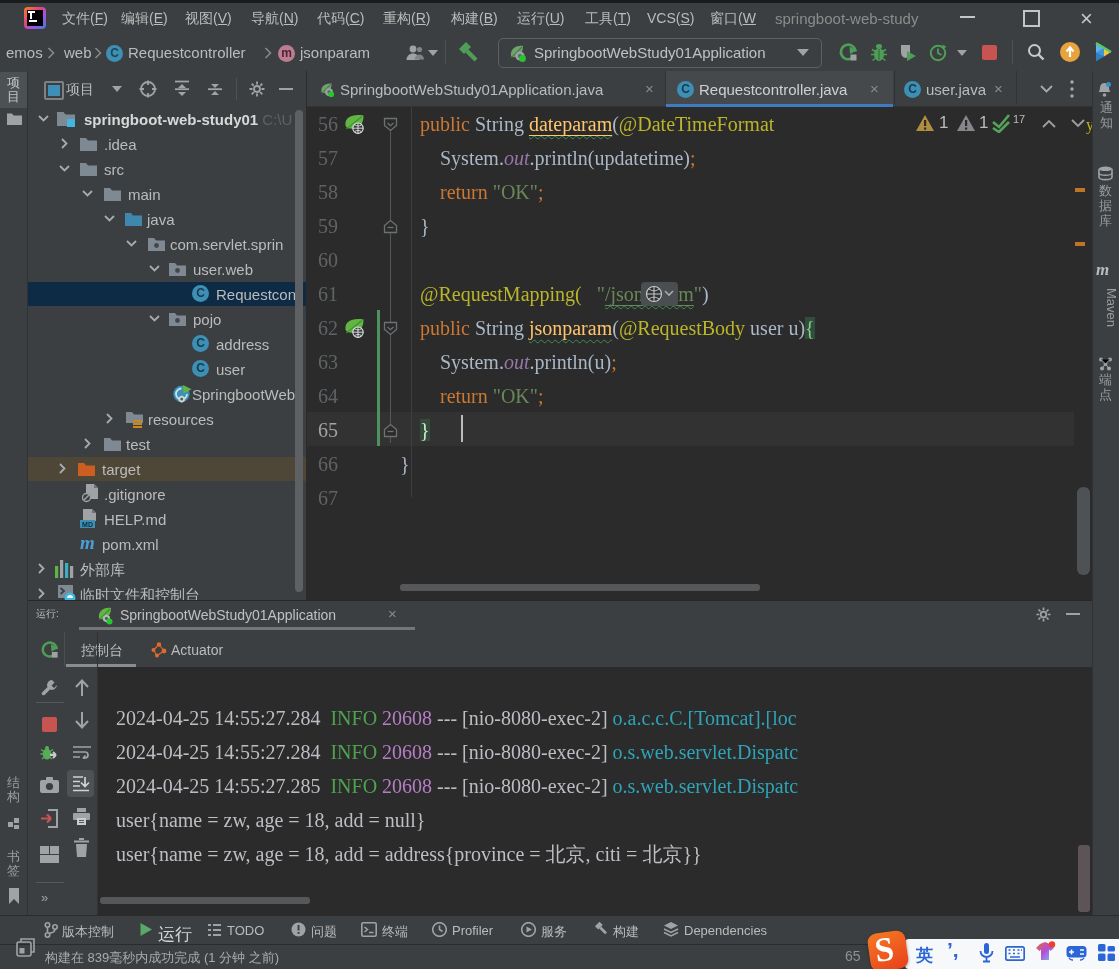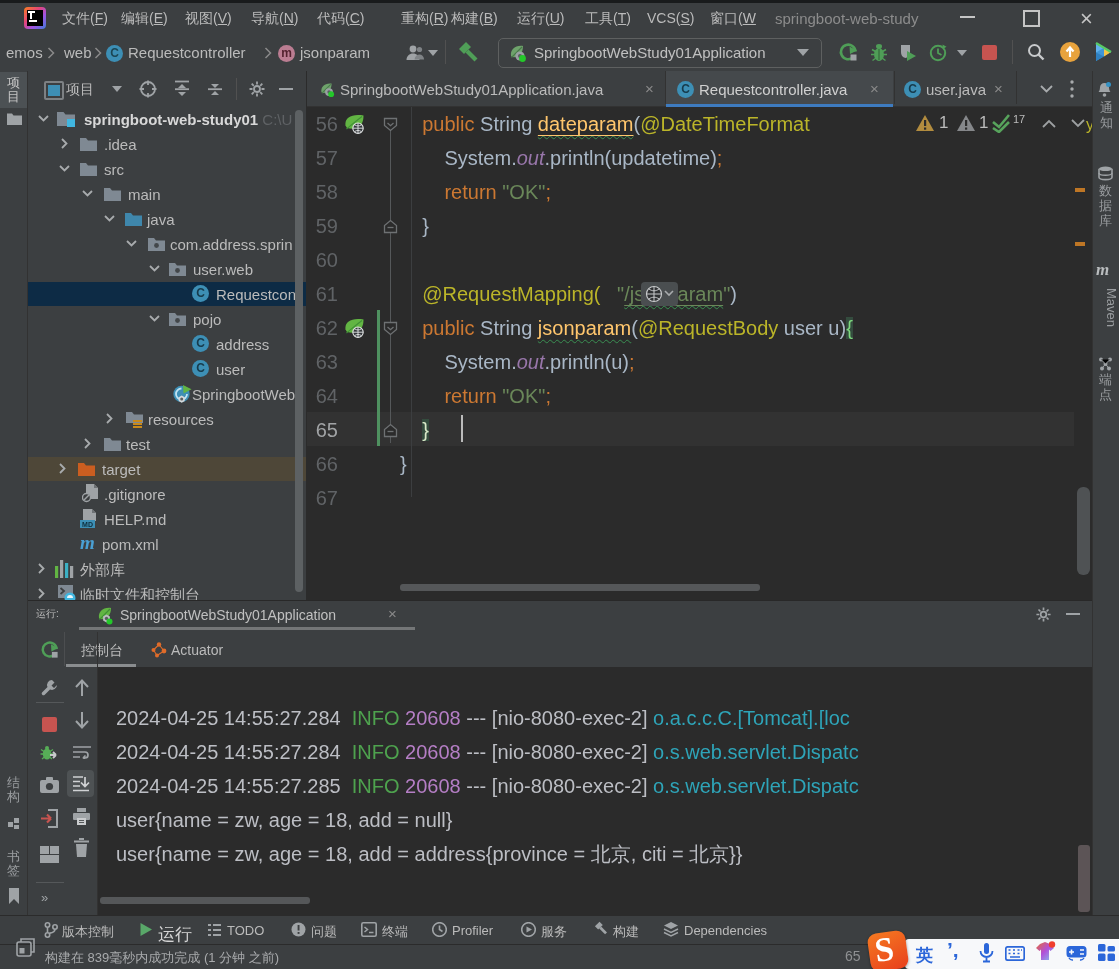--- a/index.html
+++ b/index.html
@@ -1,37 +1,37 @@
 <!DOCTYPE html>
 <html><head><meta charset="utf-8">
 <style>
 html,body{margin:0;padding:0;background:#2b2b2b;width:1119px;height:969px;overflow:hidden}
 body{font-family:"Liberation Sans",sans-serif;position:relative;color:#bbbbbb}
 .a{position:absolute}
-.mono{font-family:Liberation Sans, sans-serif}
+.mono{font-family:Liberation Serif, serif}
 .row{white-space:pre}
 svg{display:block}
 </style></head>
 <body>
 
 <div class="a" style="left:0;top:0;width:1119px;height:3px;background:#191b1c"></div>
 
 <div class="a" style="left:0;top:3px;width:1119px;height:31px;background:#3c3f41"></div>
 <div class="a" style="left:24px;top:7px;width:22px;height:22px;border-radius:4px;background:linear-gradient(135deg,#fc801d 0%,#e3447c 38%,#9e55e4 66%,#3d7bd8 100%)">
  <div class="a" style="left:3px;top:3px;width:16px;height:16px;background:#000"></div>
  <div class="a" style="left:4px;top:4px;width:7px;height:2px;background:#fff"></div>
  <div class="a" style="left:6px;top:4px;width:2px;height:8px;background:#fff"></div>
  <div class="a" style="left:5px;top:13px;width:8px;height:2px;background:#fff"></div>
 </div>
 <div class="a" style="top:10px;left:62px;font-size:14px">文件(<u>F</u>)</div>
 <div class="a" style="top:10px;left:121px;font-size:14px">编辑(<u>E</u>)</div>
 <div class="a" style="top:10px;left:185px;font-size:14px">视图(<u>V</u>)</div>
 <div class="a" style="top:10px;left:251px;font-size:14px">导航(<u>N</u>)</div>
 <div class="a" style="top:10px;left:317px;font-size:14px">代码(<u>C</u>)</div>
-<div class="a" style="top:10px;left:401px;font-size:14px">重构(<u>R</u>)</div>
+<div class="a" style="top:10px;left:383px;font-size:14px">重构(<u>R</u>)</div>
 <div class="a" style="top:10px;left:451px;font-size:14px">构建(<u>B</u>)</div>
 <div class="a" style="top:10px;left:517px;font-size:14px">运行(<u>U</u>)</div>
 <div class="a" style="top:10px;left:585px;font-size:14px">工具(<u>T</u>)</div>
 <div class="a" style="top:10px;left:647px;font-size:14px">VCS(<u>S</u>)</div>
 <div class="a" style="top:10px;left:710px;font-size:14px">窗口(<u>W</u></div>
 <div class="a" style="top:10px;left:775px;font-size:15px;color:#8c8c8c">springboot-web-study</div>
 <div class="a" style="left:960px;top:16px;width:15px;height:2px;background:#c5c5c5"></div>
 <div class="a" style="left:1023px;top:10px;width:13px;height:13px;border:2px solid #c5c5c5"></div>
 <div class="a" style="left:1080px;top:6px;font-size:22px;color:#c5c5c5">×</div>
 
@@ -199,21 +199,21 @@
       <path d="M0 1 h6 l2 2.5 H17 V14 H0z" fill="#3f87ac"></path>
     </svg>
 <div class="a" style="left:119px;top:104px;font-size:15px;color:#bbbbbb;white-space:nowrap">java</div>
 <svg class="a" style="left:98px;top:133px" width="11" height="7" viewBox="0 0 11 7">
       <path d="M1 1 L5.5 5.5 L10 1" stroke="#a8abad" stroke-width="1.8" fill="none"></path>
     </svg>
 <svg class="a" style="left:120px;top:130px" width="17" height="14" viewBox="0 0 17 14">
       <path d="M0 1 h6 l2 2.5 H17 V14 H0z" fill="#7f8993"></path>
       <circle cx="8.5" cy="8.5" r="2.4" fill="#43474a"></circle>
     </svg>
-<div class="a" style="left:142px;top:129px;font-size:15px;color:#bbbbbb;white-space:nowrap">com.address.sprin</div>
+<div class="a" style="left:142px;top:129px;font-size:15px;color:#bbbbbb;white-space:nowrap">com.servlet.sprin</div>
 <svg class="a" style="left:121px;top:158px" width="11" height="7" viewBox="0 0 11 7">
       <path d="M1 1 L5.5 5.5 L10 1" stroke="#a8abad" stroke-width="1.8" fill="none"></path>
     </svg>
 <svg class="a" style="left:141px;top:155px" width="17" height="14" viewBox="0 0 17 14">
       <path d="M0 1 h6 l2 2.5 H17 V14 H0z" fill="#7f8993"></path>
       <circle cx="8.5" cy="8.5" r="2.4" fill="#43474a"></circle>
     </svg>
 <div class="a" style="left:165px;top:154px;font-size:15px;color:#bbbbbb;white-space:nowrap">user.web</div>
 <div class="a" style="left:0;top:175px;width:279px;height:24px;background:#0d2b45"></div>
 <div class="a" style="left:164px;top:178px;width:17px;height:17px;border-radius:50%;background:#3d8fb5;color:#173b4c;font-size:12px;font-weight:bold;text-align:center;line-height:17px">C</div>

